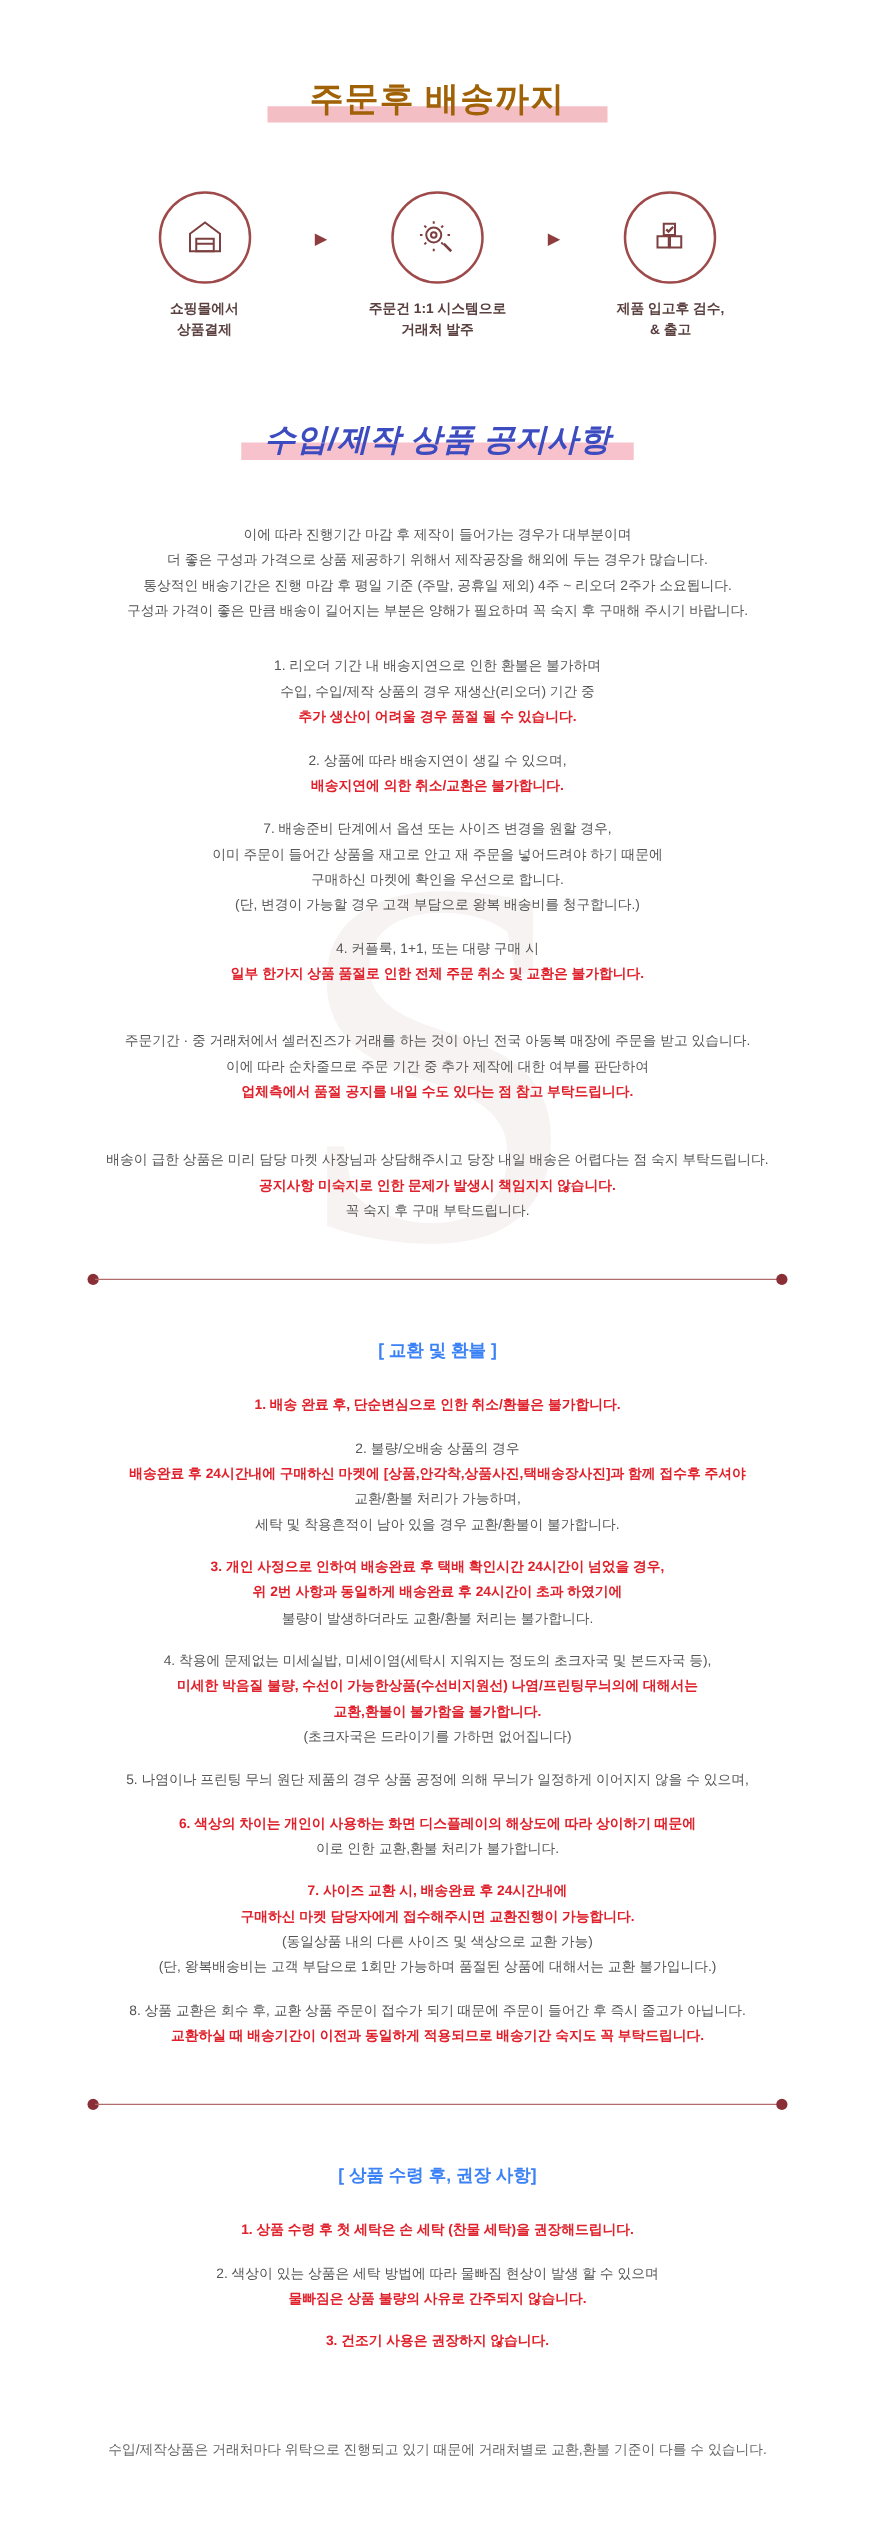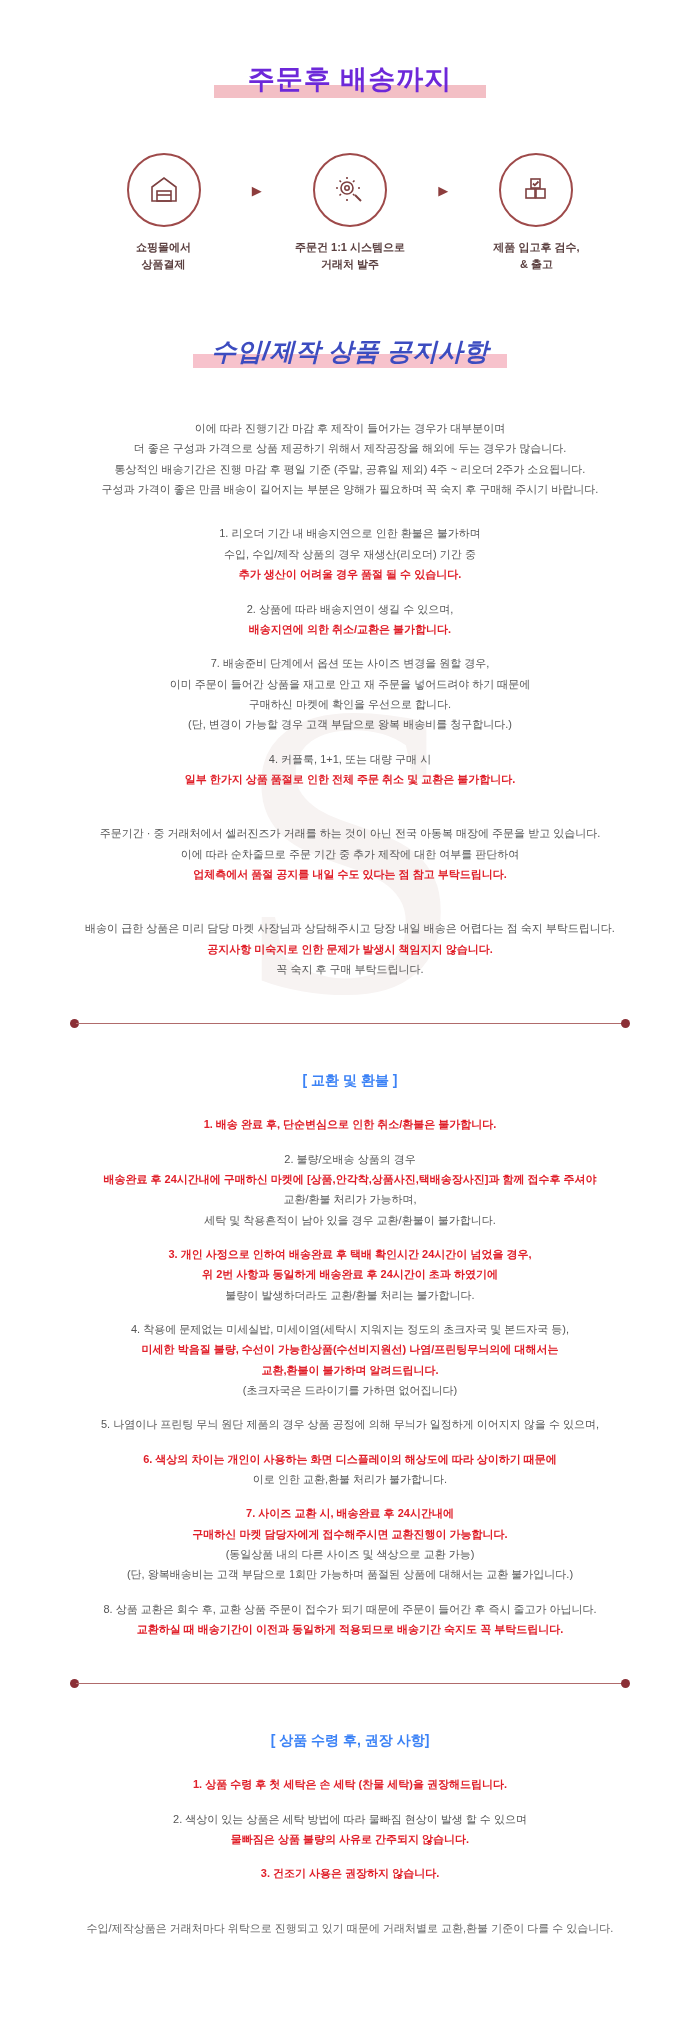--- a/index.html
+++ b/index.html
@@ -41,21 +41,21 @@
   .banner-wrap {
     text-align: center;
     margin-top: 25px;
   }
   .banner {
     display: inline-block;
     position: relative;
     padding: 6px 34px 8px 34px;
     font-size: 27px;
     font-weight: bold;
-    color: #6d28d9;
+    color: #a16207;
     letter-spacing: 1px;
   }
   .banner .bar {
     position: absolute;
     left: 0; right: 0;
     height: 13px;
     background: #f3bfc5;
     bottom: 7px;
     z-index: -1;
   }
@@ -169,20 +169,21 @@
     font-size: 14px;
     font-weight: bold;
     color: #3b82f6;
     margin-bottom: 20px;
   }
   .footer-note {
     text-align: center;
     font-size: 11px;
     color: #666;
     line-height: 1.9;
+    margin-top: 32px;
   }
 </style>
 </head>
 <body>
 
 <div class="page">
   <div class="watermark">S</div>
   <div class="content">
 
     <div class="banner-wrap">
@@ -308,21 +309,21 @@
       <div class="gap-sm"></div>
       <div>
         <div class="red">3. 개인 사정으로 인하여 배송완료 후 택배 확인시간 24시간이 넘었을 경우,</div>
         <div class="red">위 2번 사항과 동일하게 배송완료 후 24시간이 초과 하였기에</div>
         <div>불량이 발생하더라도 교환/환불 처리는 불가합니다.</div>
       </div>
       <div class="gap-sm"></div>
       <div>
         <div>4. 착용에 문제없는 미세실밥, 미세이염(세탁시 지워지는 정도의 초크자국 및 본드자국 등),</div>
         <div class="red">미세한 박음질 불량, 수선이 가능한상품(수선비지원선) 나염/프린팅무늬의에 대해서는</div>
-        <div class="red">교환,환불이 불가하며 알려드립니다.</div>
+        <div class="red">교환,환불이 불가함을 불가합니다.</div>
         <div>(초크자국은 드라이기를 가하면 없어집니다)</div>
       </div>
       <div class="gap-sm"></div>
       <div>
         <div>5. 나염이나 프린팅 무늬 원단 제품의 경우 상품 공정에 의해 무늬가 일정하게 이어지지 않을 수 있으며,</div>
       </div>
       <div class="gap-sm"></div>
       <div>
         <div class="red">6. 색상의 차이는 개인이 사용하는 화면 디스플레이의 해상도에 따라 상이하기 때문에</div>
         <div>이로 인한 교환,환불 처리가 불가합니다.</div>

